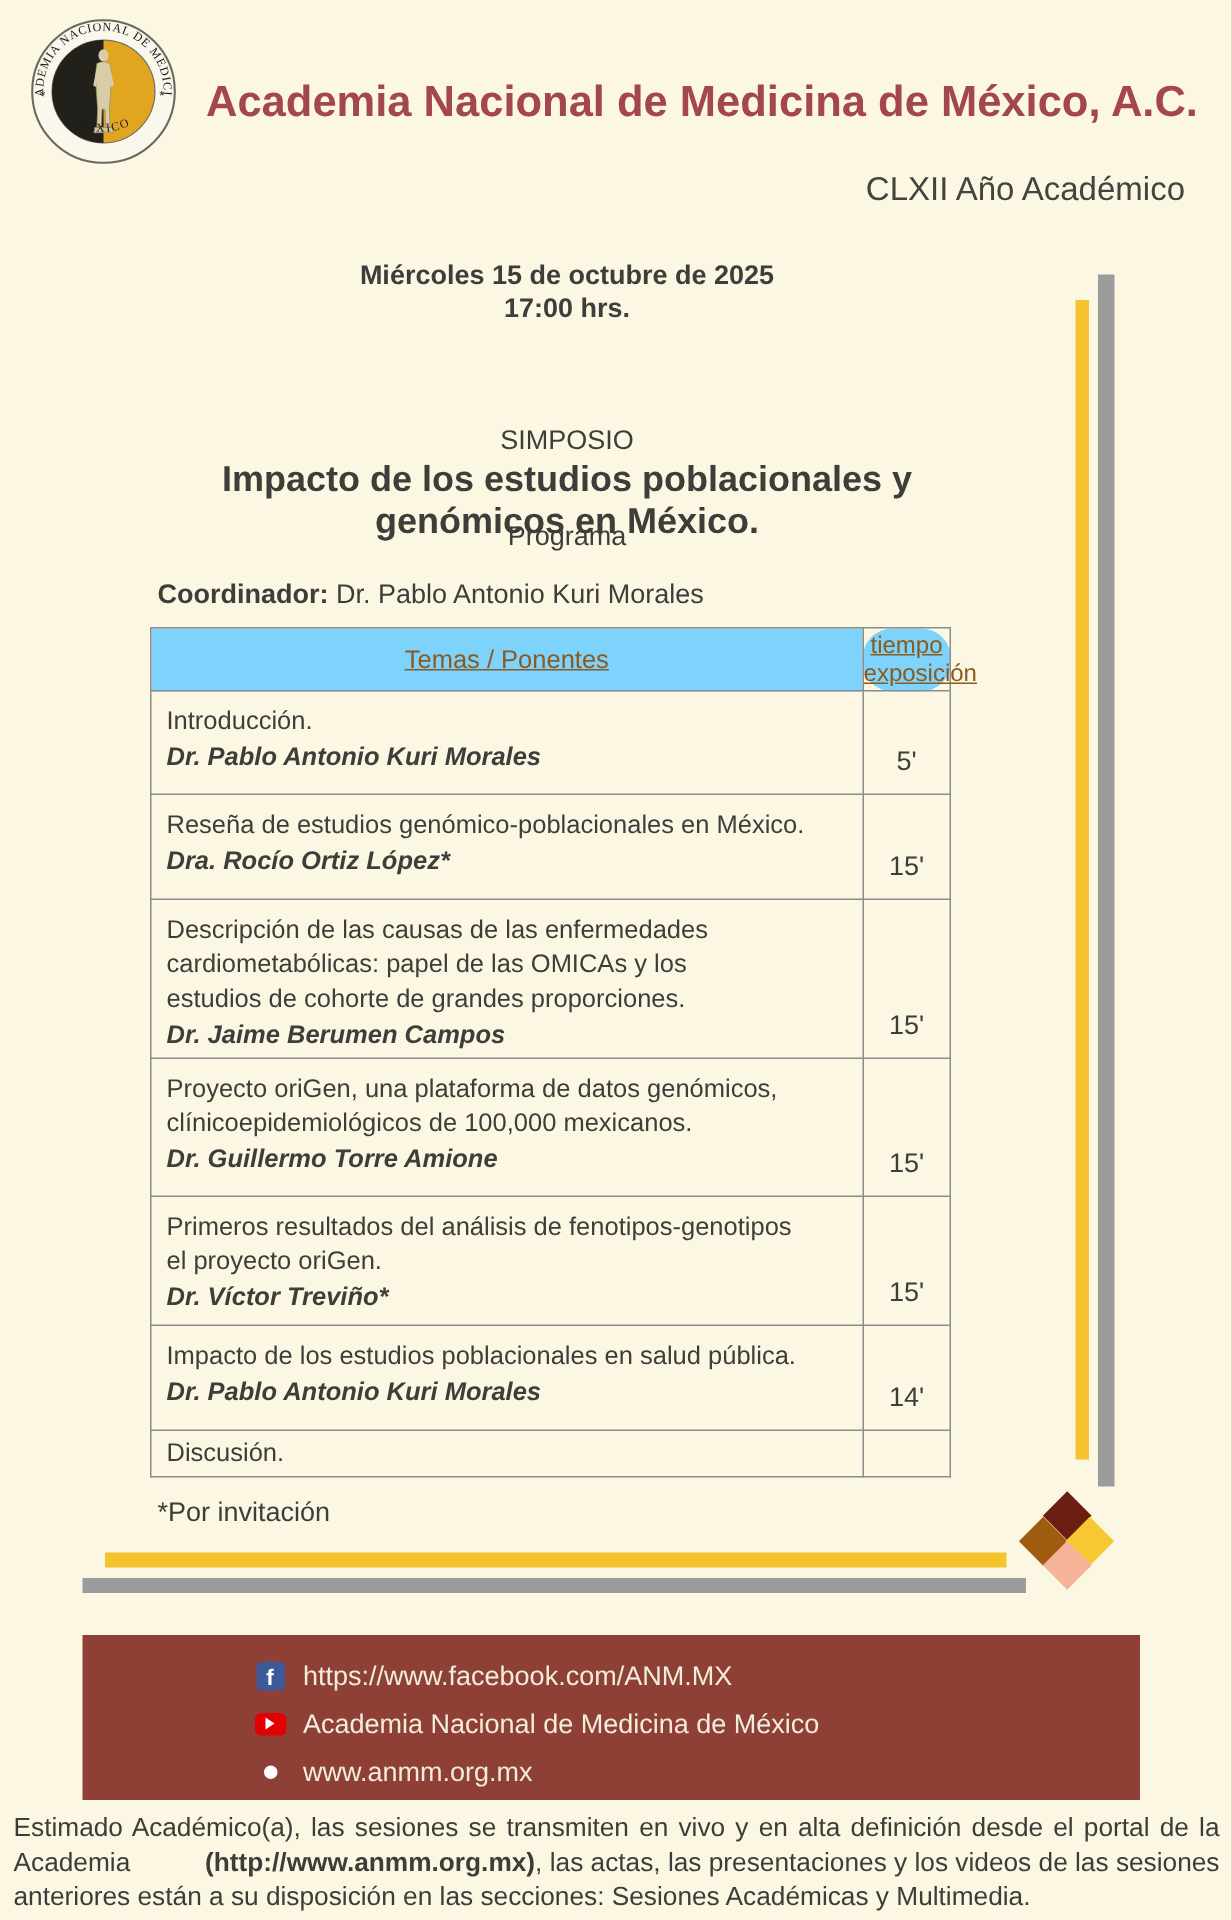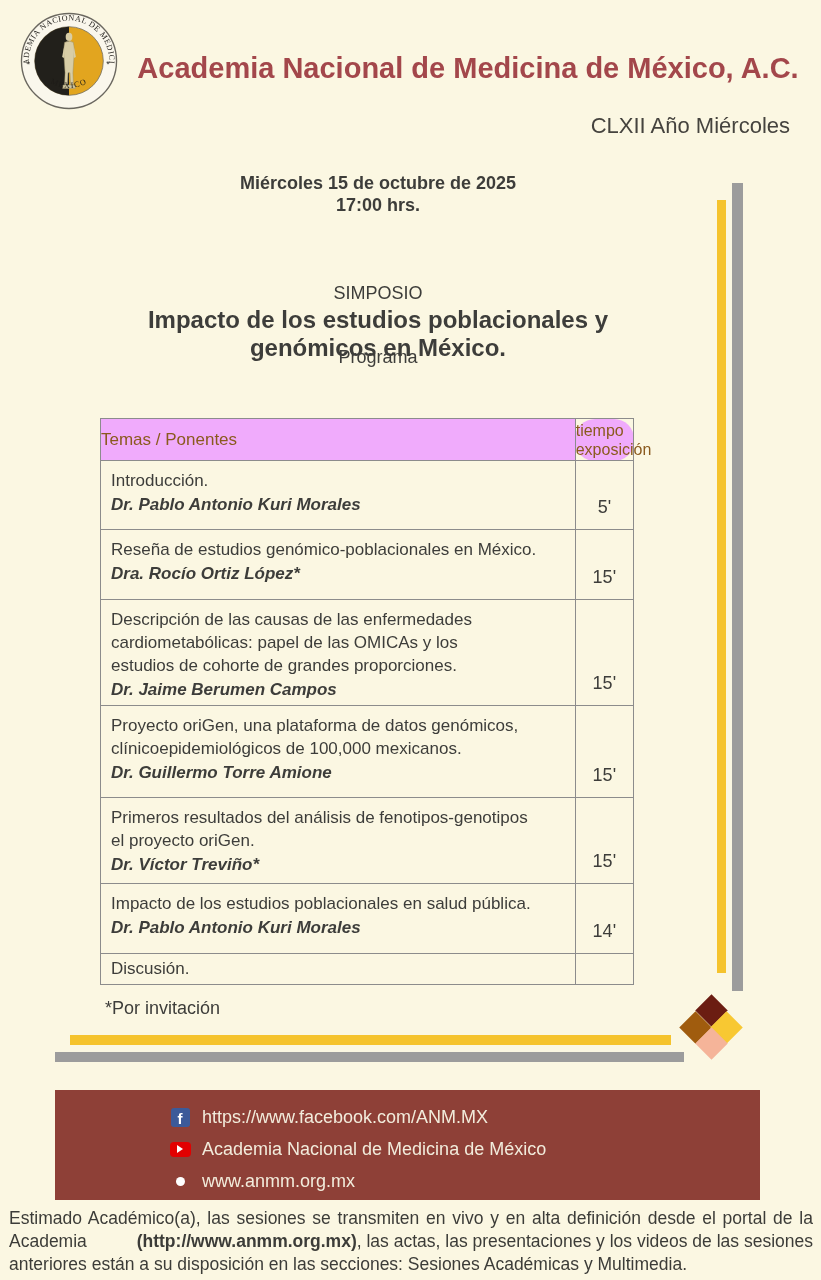--- a/index.html
+++ b/index.html
@@ -32,22 +32,22 @@
   
   table.program {
     position: absolute; left: 100px; top: 418px;
     border-collapse: collapse; table-layout: fixed;
     width: 534px; font-size: 17px;
   }
   table.program td, table.program th { border: 1px solid #8c8c8c; }
   th.col-topic { width: 456px; }
   th.col-time  { width: 56px; border-radius: 20px; }
   thead th {
-    background: #f0abfc; color: #8a5a1e; font-weight: normal;
-    font-size: 17px; height: 42px; line-height: 19px; text-align: left;
+    background: #7dd3fc; color: #8a5a1e; font-weight: normal;
+    font-size: 17px; height: 42px; line-height: 19px; text-align: center; text-decoration: underline;
   }
   td.topic-cell { padding: 8px 10px 4px 10px; vertical-align: top; }
   .topic { white-space: pre-line; line-height: 23px; color: #3d3d3a; }
   .speaker { font-weight: bold; font-style: italic; line-height: 23px; margin-top: 1px; color: #3d3d3a; }
   td.time-cell { vertical-align: bottom; text-align: center; padding-bottom: 11px; font-size: 18px; }
   .footnote { position: absolute; left: 105px; top: 998px; font-size: 18px; }
   
   .vbar-yellow { position: absolute; left: 717px; top: 200px; width: 9px;  height: 773px; background: #f5c32d; }
   .vbar-gray   { position: absolute; left: 732px; top: 183px; width: 11px; height: 808px; background: #9c9c9c; }
   .hbar-yellow { position: absolute; left: 70px;  top: 1035px; width: 601px; height: 10px; background: #f5c32d; }
@@ -110,29 +110,32 @@
       </text>
       <text font-size="8.2" font-family="Liberation Serif, serif" fill="#1e1c18" letter-spacing="1.2">
         <textPath href="#arcBottom" startOffset="50%" text-anchor="middle">MÉXICO</textPath>
       </text>
       <text x="7" y="56" font-size="9" fill="#1e1c18">*</text>
       <text x="88" y="56" font-size="9" fill="#1e1c18">*</text>
     </svg>
   </div>
 
   <div class="org-name">Academia Nacional de Medicina de México, A.C.</div>
-  <div class="academic-year">CLXII Año Miércoles</div>
+  <div class="academic-year">CLXII Año Académico</div>
 
   <div class="cblock date-line">
     <div>Miércoles 15 de octubre de 2025</div>
     <div>17:00 hrs.</div>
   </div>
   <div class="cblock session-type">SIMPOSIO</div>
   <div class="cblock session-title">Impacto de los estudios poblacionales y genómicos en México.</div>
   <div class="cblock program-label">Programa</div>
+  <div class="coordinator">
+    <b>Coordinador:</b><span> Dr. Pablo Antonio Kuri Morales</span>
+  </div>
 
   <table class="program">
     <thead>
       <tr>
         <th class="col-topic">Temas / Ponentes</th>
         <th class="col-time" style="white-space:pre-line;font-size:16px;">tiempo
 exposición</th>
       </tr>
     </thead>
     <tbody>

